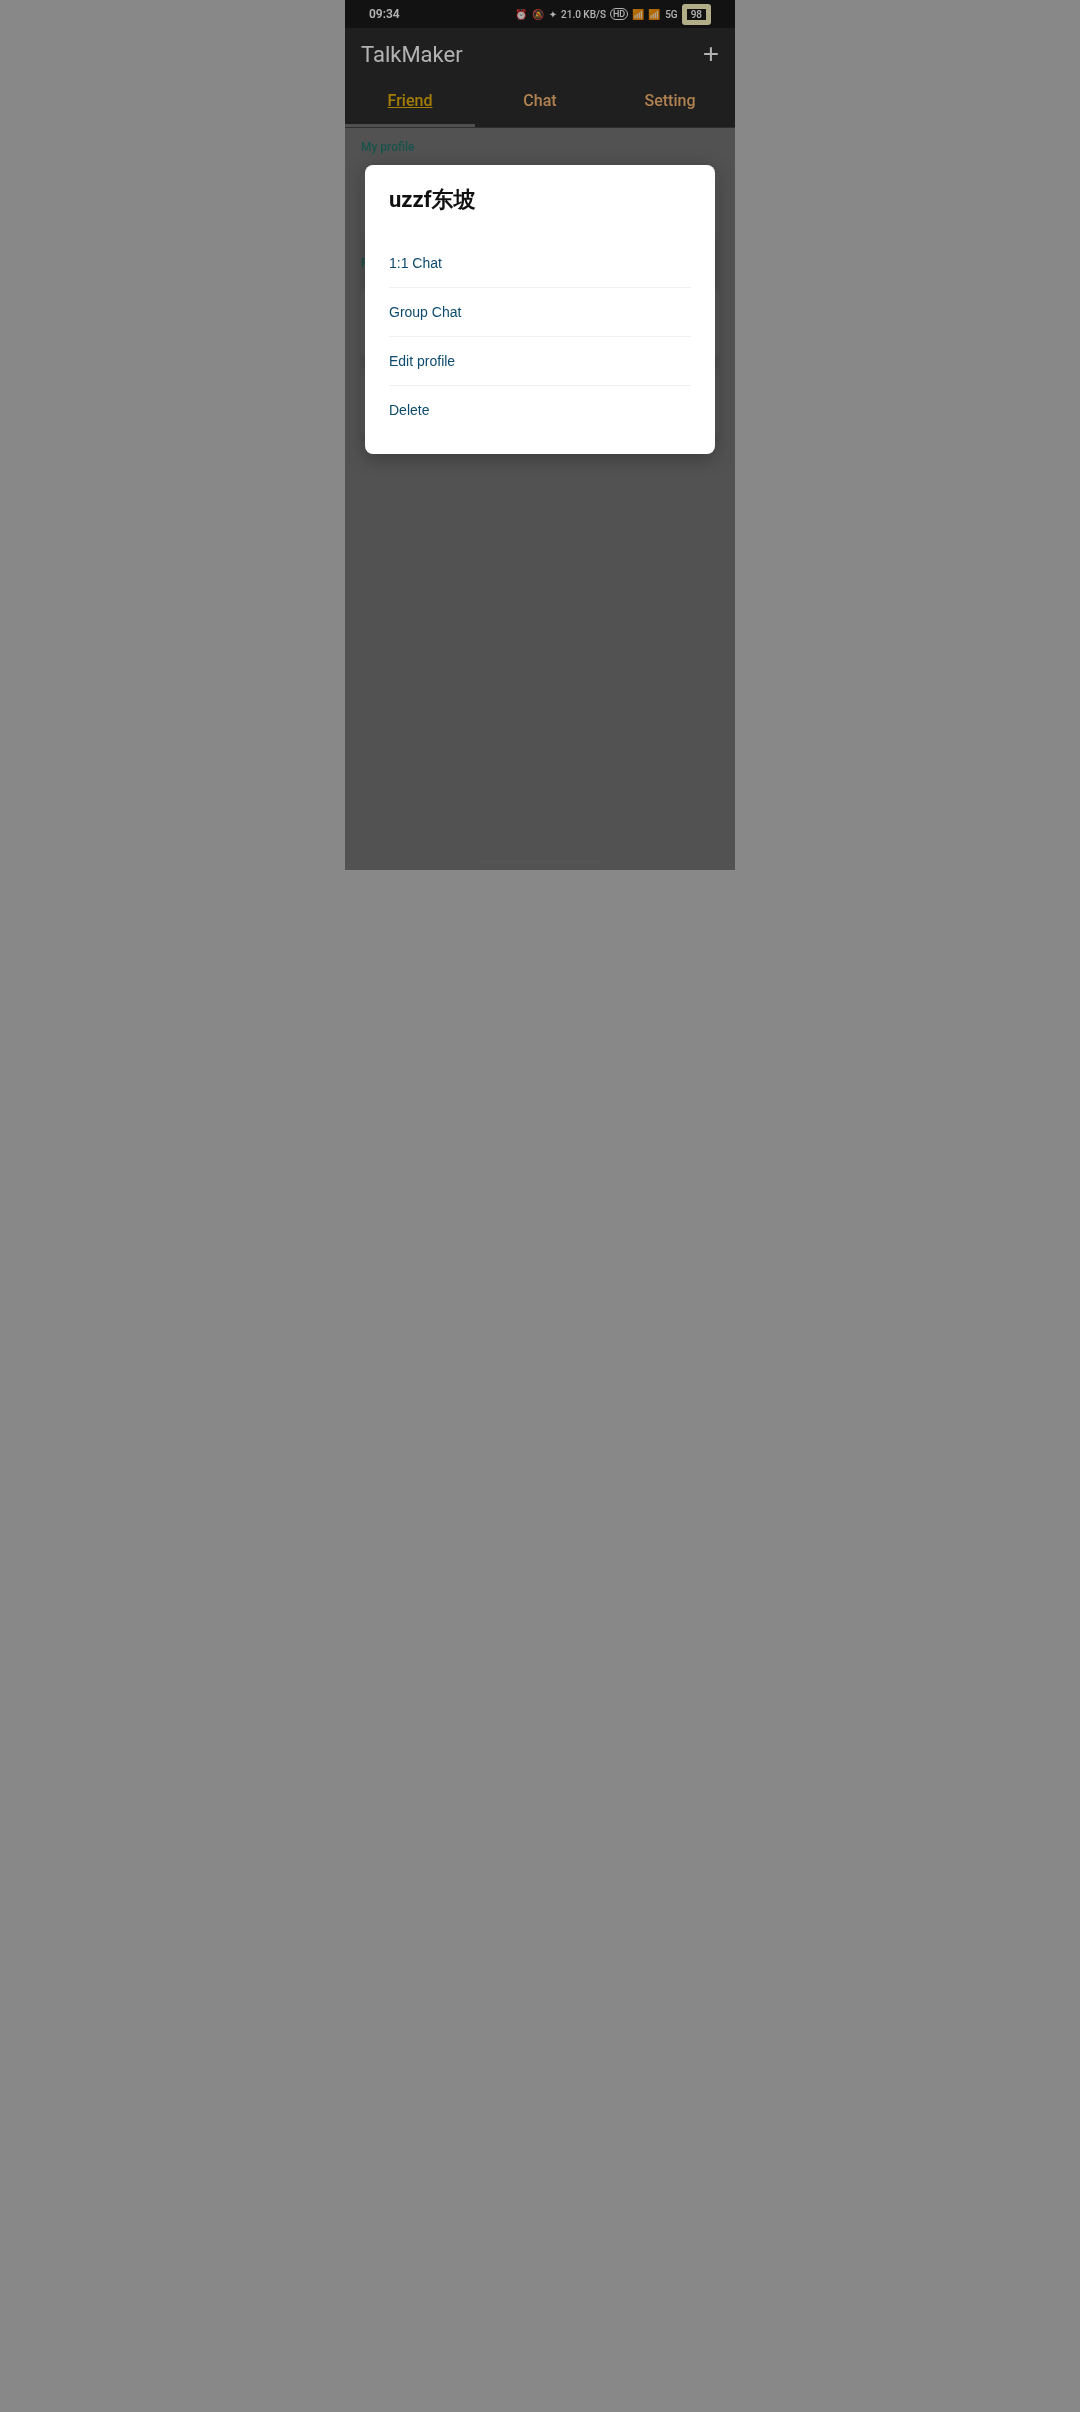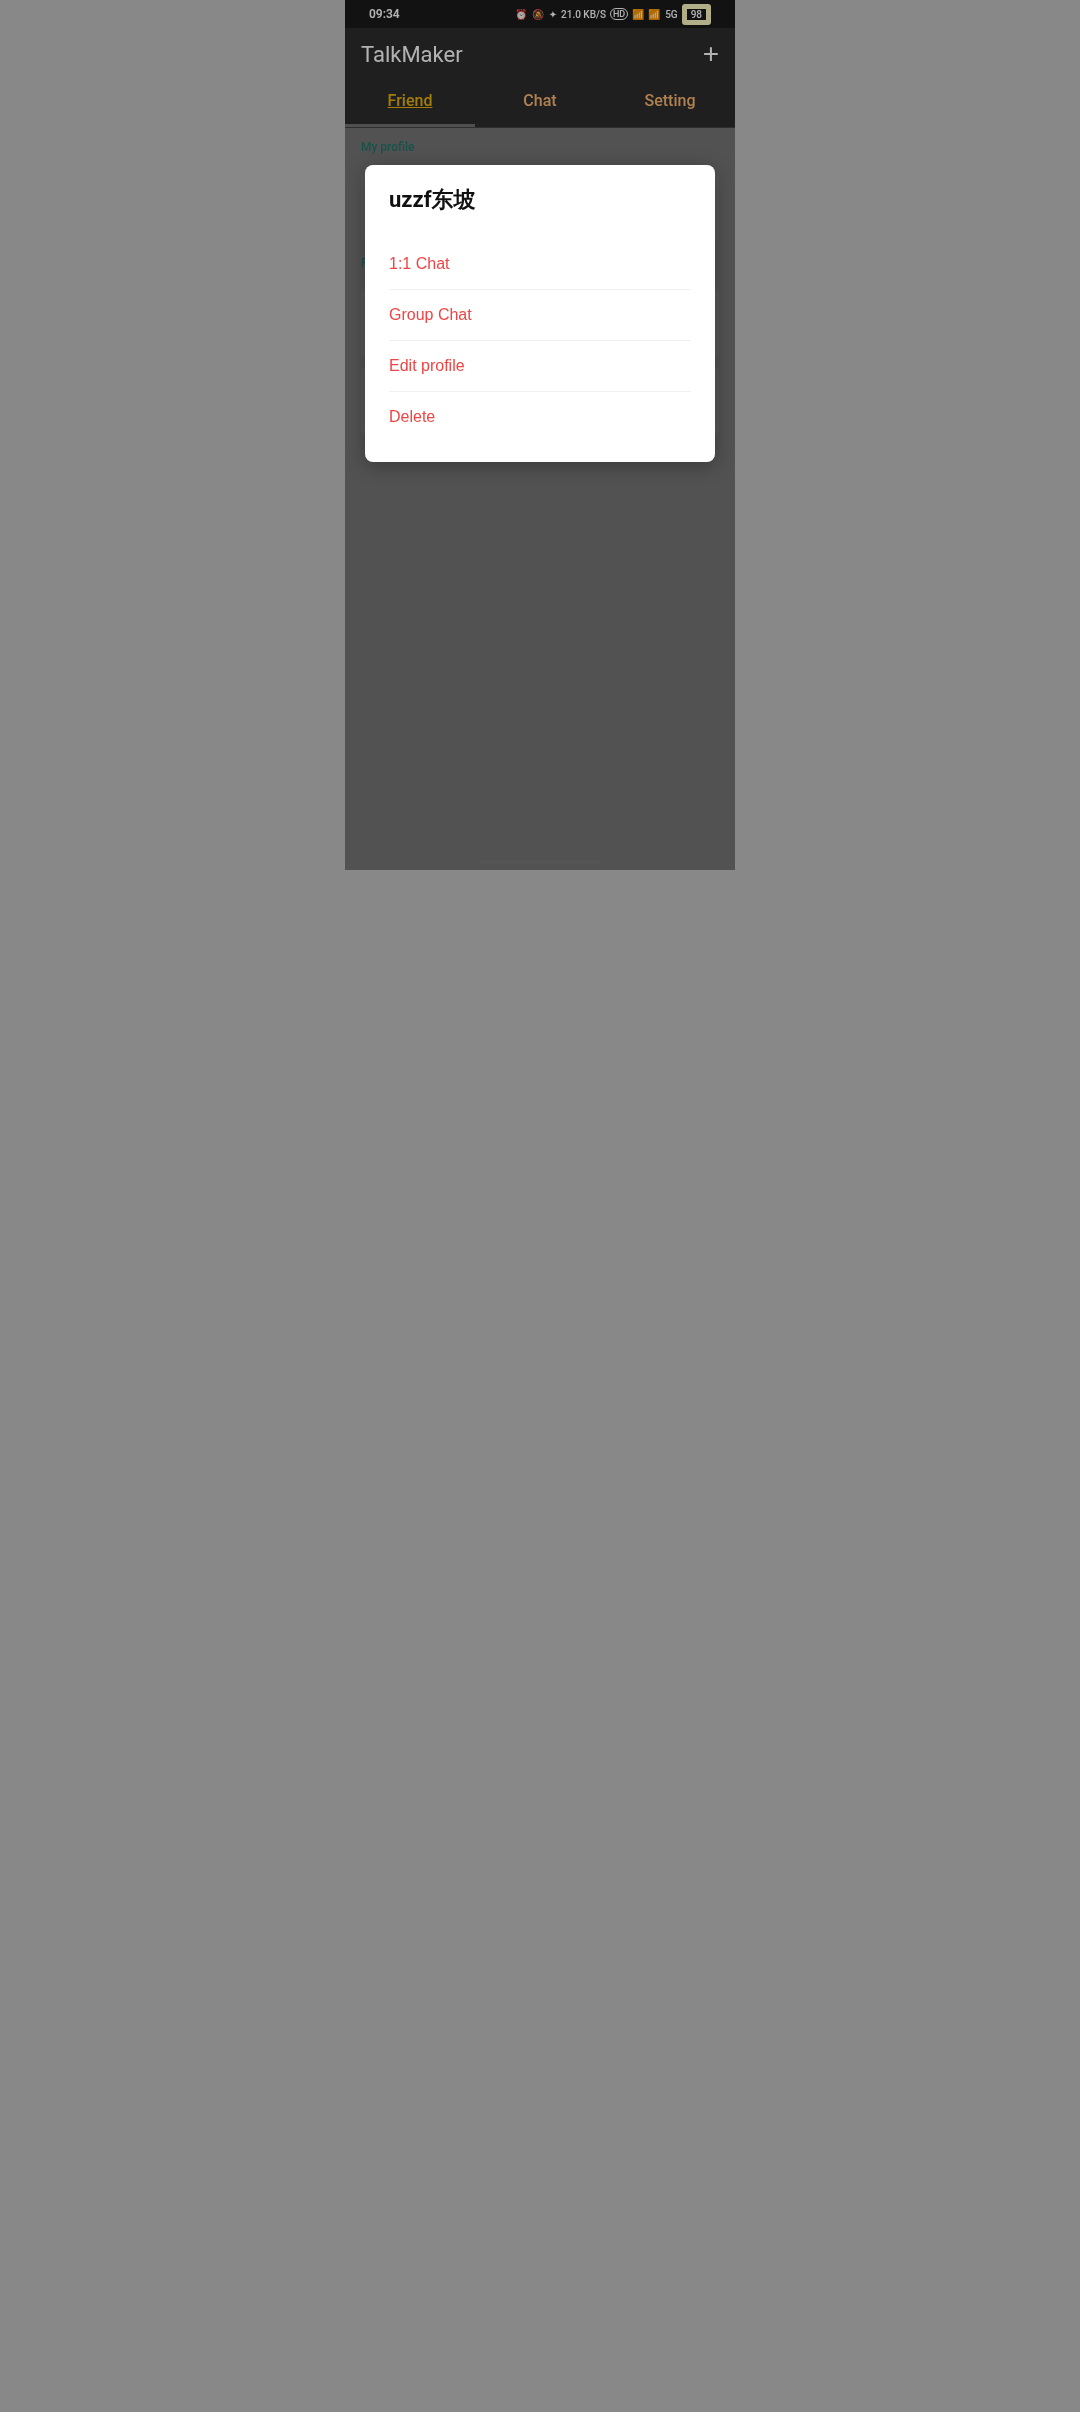--- a/index.html
+++ b/index.html
@@ -204,22 +204,22 @@
     }
 
     .context-menu-title {
       font-size: 22px;
       font-weight: 700;
       color: #111;
       margin-bottom: 24px;
     }
 
     .context-menu-item {
-      font-size: 16px;
-      color: #ef4444;
+      font-size: 14px;
+      color: #0c4a6e;
       padding: 16px 0;
       cursor: pointer;
       border: none;
       background: none;
       width: 100%;
       text-align: left;
       display: block;
     }
 
     .context-menu-item:not(:last-child) {

